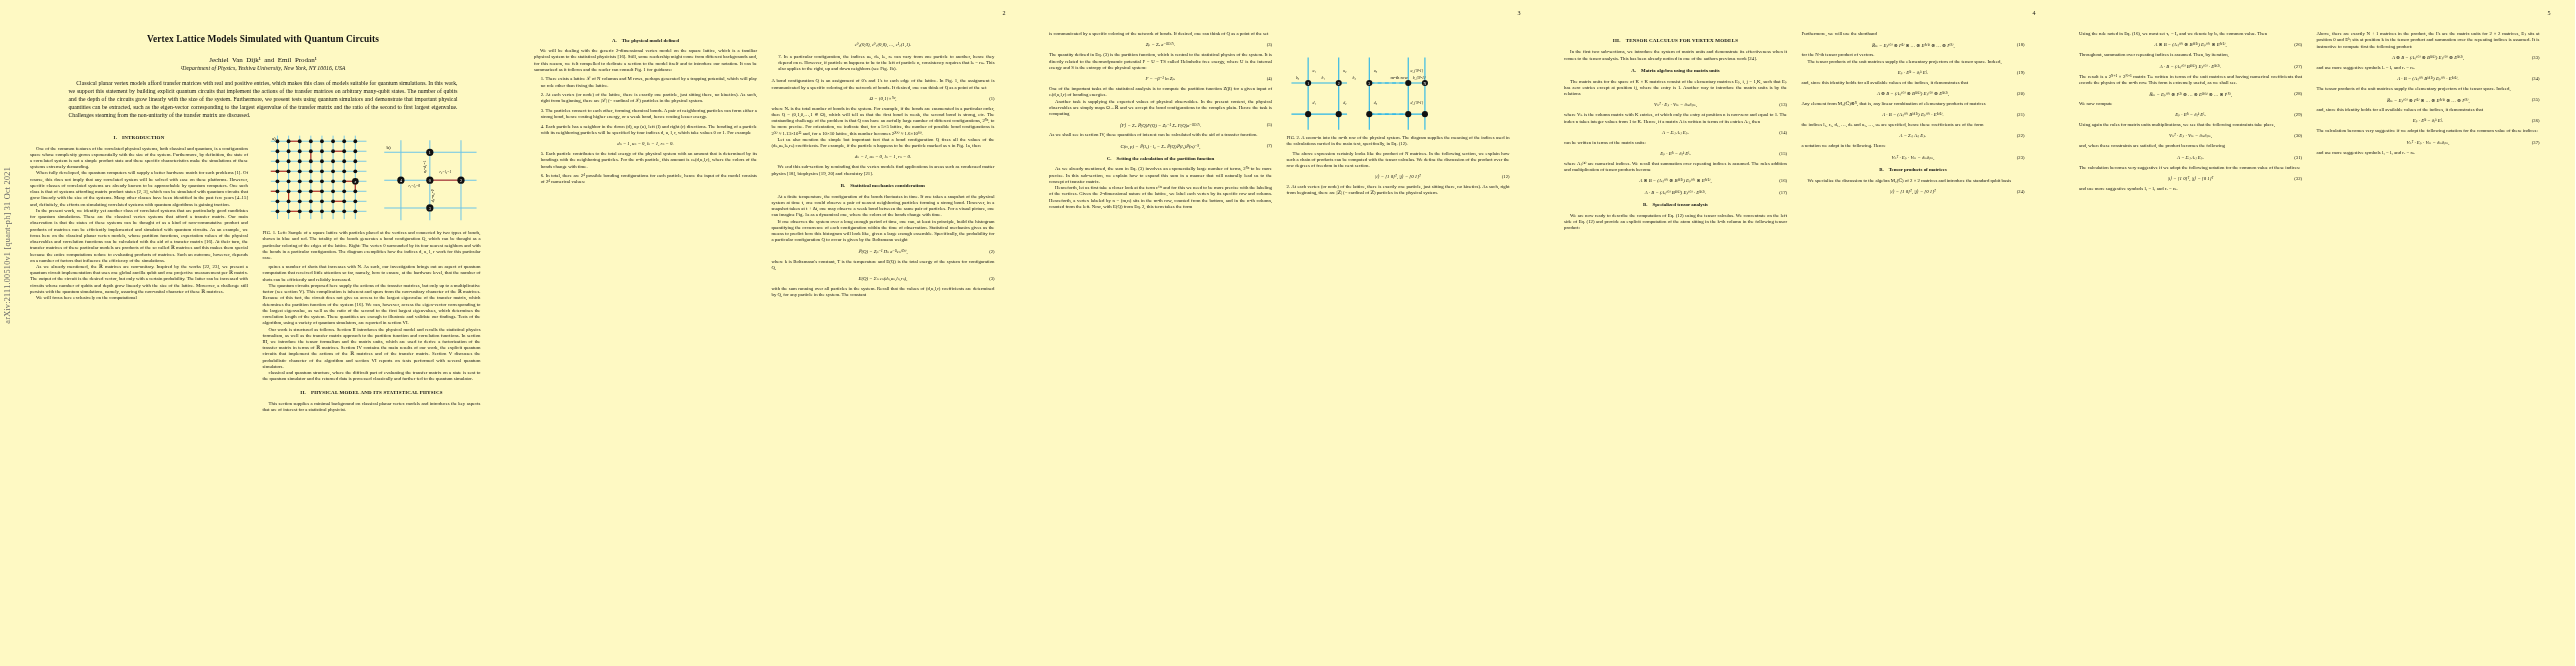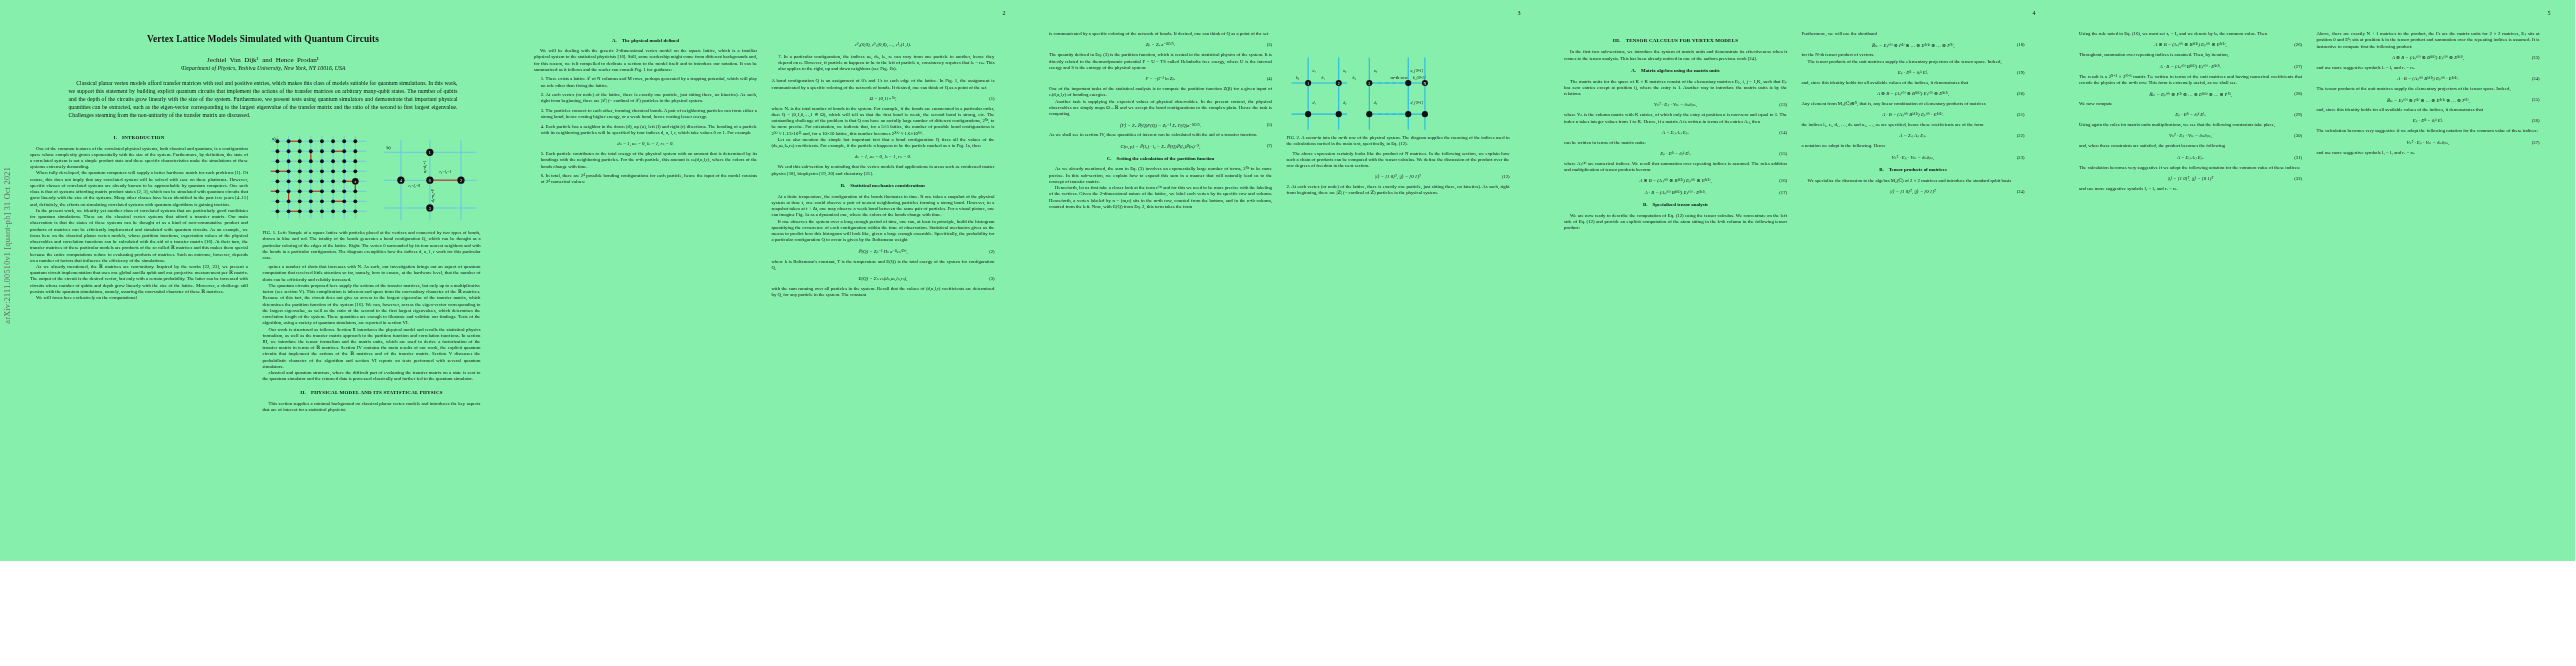--- a/index.html
+++ b/index.html
@@ -6,21 +6,21 @@
   html,body{margin:0;padding:0;background:#ffffff;}
   body{
     width:2576px;height:667px;overflow:hidden;
     font-family:"Liberation Serif","DejaVu Serif",serif;
     color:#111;
   }
   .paper{position:relative;width:2576px;height:667px;background:#fff;}
 
   
   .spread{display:flex;flex-direction:row;align-items:flex-start;height:667px;}
-  .page{position:relative;width:515px;height:561px;background:#86efac;flex:0 0 515px;
+  .page{position:relative;width:515px;height:666px;background:#fef9c3;flex:0 0 515px;
         box-sizing:border-box;padding:14.5px 19px 5.6px 19px;}
   .page.p1{padding-left:30px;}
 
   .pagenum{position:absolute;top:10px;right:24.5px;font-size:6.1px;}
 
   
   .arxiv-stamp{
     position:absolute;left:3.3px;top:167px;
     transform-origin:left top;
     transform:rotate(-90deg) translateX(-100%);
@@ -79,21 +79,21 @@
 
 <div class="paper">
 <div class="spread">
 
   <div class="page p1">
 
     <div class="arxiv-stamp">arXiv:2111.00510v1  [quant-ph]  31 Oct 2021</div>
 
     <div class="titleblock">
       <div class="doc-title">Vertex Lattice Models Simulated with Quantum Circuits</div>
-      <div class="authors">Jechiel Van Dijk¹ and Hence Prodan¹</div>
+      <div class="authors">Jechiel Van Dijk¹ and Emil Prodan¹</div>
       <div class="affil">¹Department of Physics, Yeshiva University, New York, NY 10016, USA</div>
       <div class="abstract">
         <p>Classical planar vertex models afford transfer matrices with real and positive entries, which makes this class of models suitable for quantum simulations. In this work, we support this statement by building explicit quantum circuits that implement the actions of the transfer matrices on arbitrary many-qubit states. The number of qubits and the depth of the circuits grow linearly with the size of the system. Furthermore, we present tests using quantum simulators and demonstrate that important physical quantities can be extracted, such as the eigen-vector corresponding to the largest eigenvalue of the transfer matrix and the ratio of the second to first largest eigenvalue. Challenges steaming from the non-unitarity of the transfer matrix are discussed.</p>
       </div>
     </div>
 
     <div class="cols">
       <div class="col">
         <h2 class="sec">
           <span class="num">I.</span><span>INTRODUCTION</span>

